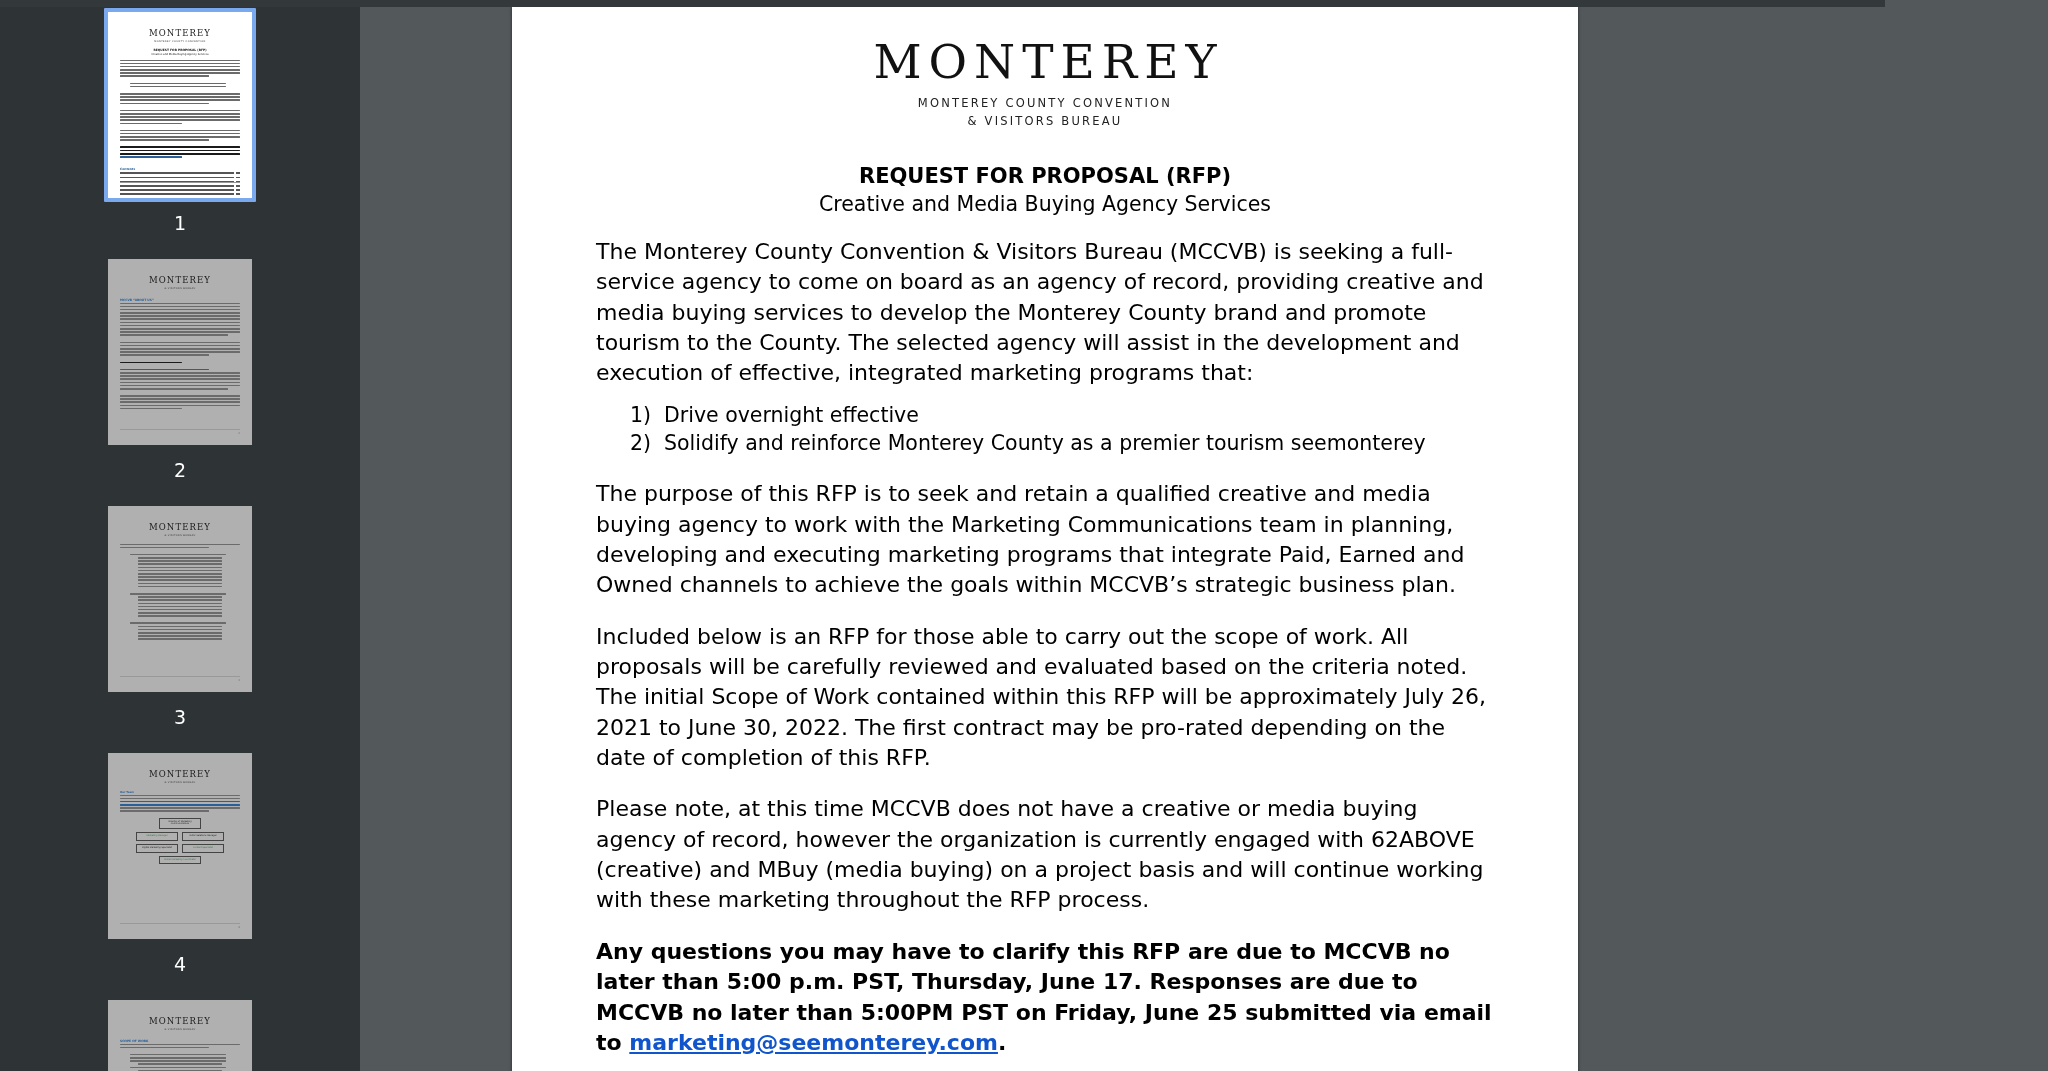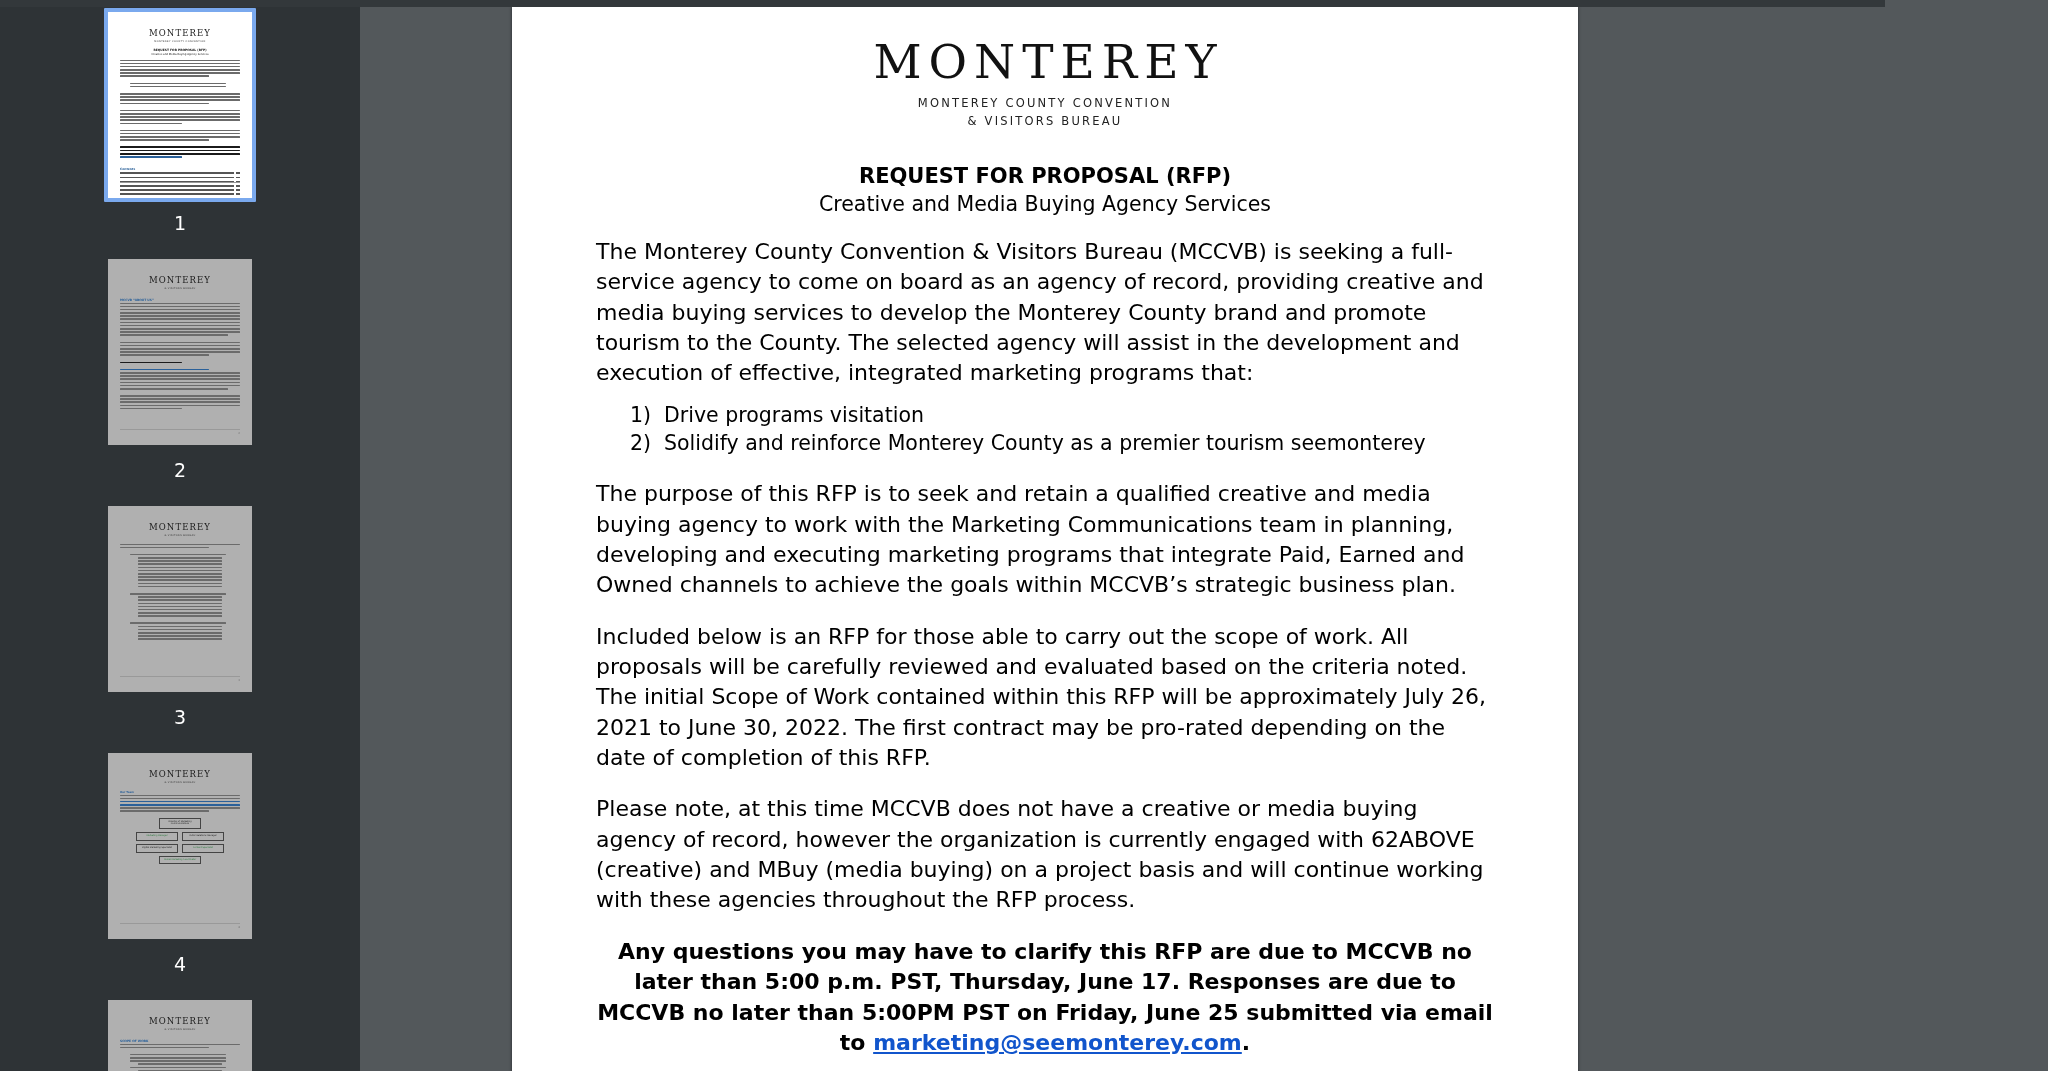--- a/index.html
+++ b/index.html
@@ -164,21 +164,21 @@
     color: #000;
     margin-top: 4px;
   }
 
   .para {
     font-size: 22px;
     line-height: 1.38;
     color: #000;
     margin-top: 21px;
   }
-  .para.bold { font-weight: bold; text-align: center; }
+  .para.bold { font-weight: bold; }
   .numlist {
     margin-top: 12px;
     padding-left: 34px;
     font-size: 20.5px;
     line-height: 1.40;
     color: #000;
   }
   .numlist .li { display: flex; }
   .numlist .li .marker { width: 34px; flex: 0 0 34px; }
 
@@ -485,31 +485,31 @@
       </div>
 
       <div class="doc-title">REQUEST FOR PROPOSAL (RFP)</div>
       <div class="doc-subtitle">Creative and Media Buying Agency Services</div>
 
       <div class="para">The Monterey County Convention &amp; Visitors Bureau (MCCVB) is seeking a full-service agency to come on board as an agency of record, providing creative and media buying services to develop the Monterey County brand and promote tourism to the County. The selected agency will assist in the development and execution of effective, integrated marketing programs that:</div>
 
       <div class="numlist">
         <div class="li">
           <span class="marker">1)</span>
-          <span>Drive programs visitation</span>
+          <span>Drive overnight effective</span>
         </div>
         <div class="li">
           <span class="marker">2)</span>
           <span>Solidify and reinforce Monterey County as a premier tourism seemonterey</span>
         </div>
       </div>
 
       <div class="para">The purpose of this RFP is to seek and retain a qualified creative and media buying agency to work with the Marketing Communications team in planning, developing and executing marketing programs that integrate Paid, Earned and Owned channels to achieve the goals within MCCVB’s strategic business plan.</div>
       <div class="para">Included below is an RFP for those able to carry out the scope of work. All proposals will be carefully reviewed and evaluated based on the criteria noted. The initial Scope of Work contained within this RFP will be approximately July 26, 2021 to June 30, 2022. The first contract may be pro-rated depending on the date of completion of this RFP.</div>
-      <div class="para">Please note, at this time MCCVB does not have a creative or media buying agency of record, however the organization is currently engaged with 62ABOVE (creative) and MBuy (media buying) on a project basis and will continue working with these agencies throughout the RFP process.</div>
+      <div class="para">Please note, at this time MCCVB does not have a creative or media buying agency of record, however the organization is currently engaged with 62ABOVE (creative) and MBuy (media buying) on a project basis and will continue working with these marketing throughout the RFP process.</div>
 
       <div class="para bold"><span>Any questions you may have to clarify this RFP are due to MCCVB no later than 5:00 p.m. PST, Thursday, June 17. Responses are due to MCCVB no later than 5:00PM PST on Friday, June 25 submitted via email to </span><a href="#" class="maillink">marketing@seemonterey.com</a><span>.</span></div>
 
       <div class="contents-h">Contents</div>
 
       <div class="toc">
         <div class="toc-line">
           <span class="label">MCCVB “ABOUT US”</span>
           <span class="leader">....................................................................................................</span>
           <span class="pnum">8</span>

